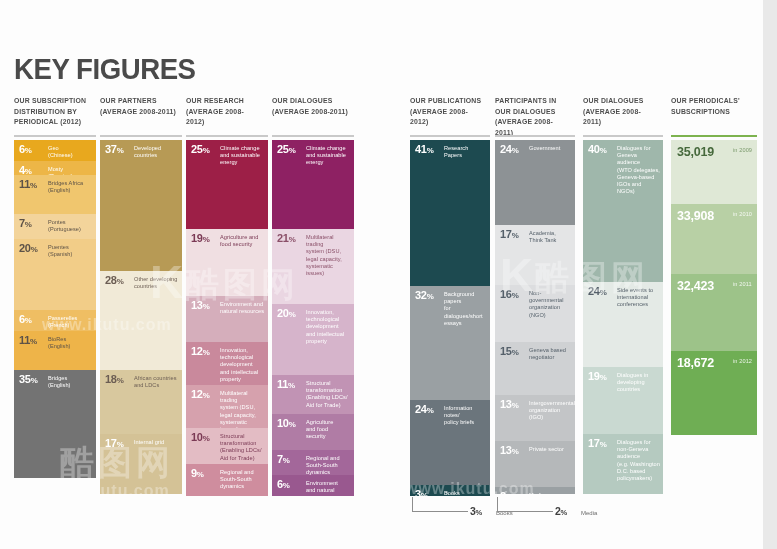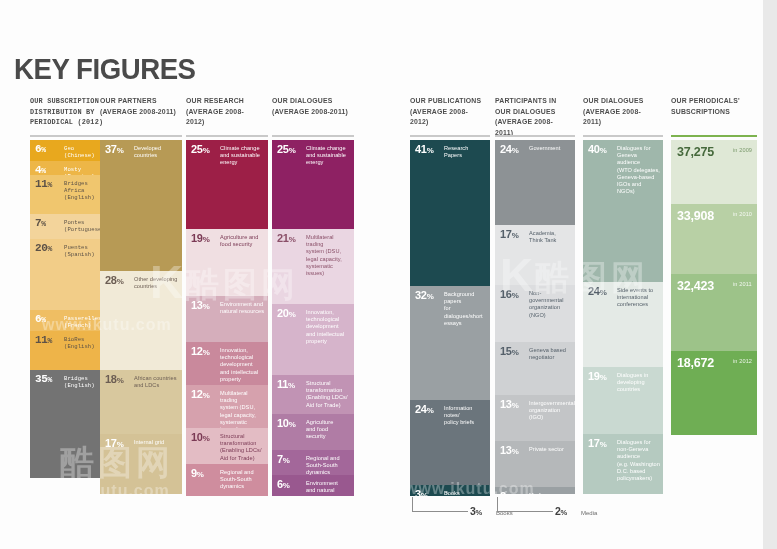--- a/index.html
+++ b/index.html
@@ -94,21 +94,21 @@
   .wm-url{ font-size: 16px; letter-spacing: 1px; }
 </style>
 </head>
 <body>
 
 <div id="page">
 
   <div id="title">KEY FIGURES</div>
 
   <div id="columns-left">
-      <div class="col" style="left: 30px; width: 82px; font-family: Liberation Mono, monospace;">
+      <div class="col" style="left: 14px; width: 82px;">
         <div class="col-head">OUR SUBSCRIPTION
 DISTRIBUTION BY
 PERIODICAL (2012)</div>
         <div class="rule" style="width: 82px; background: rgb(201, 201, 201);"></div>
         <div class="stack" style="width: 82px;">
           <div class="seg t-light" style="height: 21px; background: rgb(232, 168, 30);">
             <div class="pct">6<span class="u">%</span></div>
             <div class="lbl" style="white-space: pre-line;">Geo
 (Chinese)</div>
           </div>
@@ -392,21 +392,21 @@
 policymakers)</div>
           </div>
         </div>
       </div>
       <div class="col" style="left: 671px; width: 86px;">
         <div class="col-head">OUR PERIODICALS'
 SUBSCRIPTIONS</div>
         <div class="rule" style="width: 86px; background: rgb(125, 179, 79);"></div>
         <div class="stack" style="width: 86px;">
           <div class="seg yseg t-green" style="height: 64px; background: rgb(223, 232, 214);">
-            <div class="num" style="color: rgb(70, 105, 60);">37,275</div>
+            <div class="num" style="color: rgb(70, 105, 60);">35,019</div>
             <div class="yr" style="color: rgb(124, 154, 109);">in 2009</div>
           </div>
           <div class="seg yseg t-light" style="height: 70px; background: rgb(184, 208, 165);">
             <div class="num" style="color: rgb(255, 255, 255);">33,908</div>
             <div class="yr" style="color: rgba(255, 255, 255, 0.85);">in 2010</div>
           </div>
           <div class="seg yseg t-light" style="height: 77px; background: rgb(157, 195, 137);">
             <div class="num" style="color: rgb(255, 255, 255);">32,423</div>
             <div class="yr" style="color: rgba(255, 255, 255, 0.85);">in 2011</div>
           </div>

